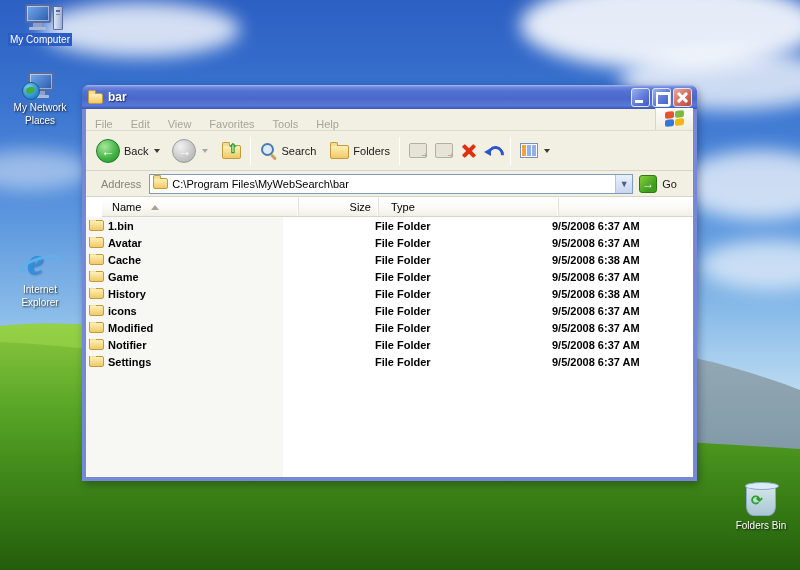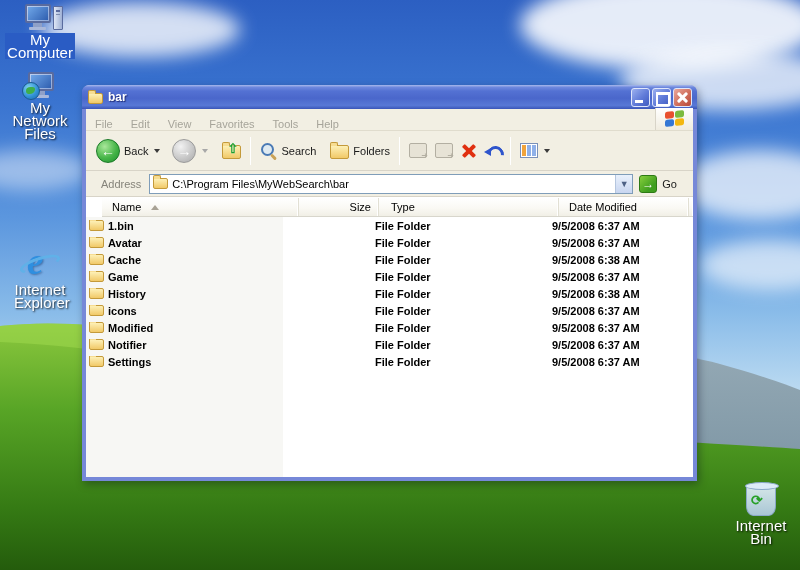--- a/index.html
+++ b/index.html
@@ -13,21 +13,21 @@
   .cloud.c1 { left:40px; top:2px; width:200px; height:55px; opacity:.9; }
   .cloud.c2 { left:520px; top:-20px; width:300px; height:90px; }
   .cloud.c3 { left:620px; top:50px; width:220px; height:60px; opacity:.85; }
   .cloud.c4 { left:680px; top:150px; width:160px; height:70px; opacity:.8; }
   .cloud.c5 { left:-30px; top:150px; width:120px; height:40px; opacity:.5; }
   .cloud.c6 { left:700px; top:240px; width:140px; height:50px; opacity:.7; }
   .hills { position:absolute; left:0; bottom:0; width:800px; height:290px; }
 
   
   .dicon { position:absolute; display:flex; flex-direction:column; align-items:center; text-align:center; cursor:default; }
-  .dicon .lbl { margin-top:3px; color:#fff; font-size:15px; line-height:13px; padding:0 2px;
+  .dicon .lbl { margin-top:3px; color:#fff; font-size:10px; line-height:13px; padding:0 2px;
     text-shadow:1px 1px 2px rgba(0,0,0,.85); }
   .dicon .lbl.sel { background:#2a5cc4; text-shadow:none; }
   .ig { display:block; }
 
   
   .win { position:absolute; left:82px; top:85px; width:615px; height:396px;
     border-left:4px solid #7688d8; border-right:4px solid #7688d8; border-bottom:4px solid #7688d8;
     border-radius:8px 8px 0 0; box-shadow:2px 3px 8px rgba(0,0,30,.35); background:#fff; }
   .titlebar { position:absolute; left:-4px; top:0; width:615px; height:24px; border-radius:7px 7px 0 0;
     background:linear-gradient(180deg,#a7b8ec 0%,#6d87dd 10%,#5472d3 25%,#4a67cb 55%,#5878d6 85%,#3a55b8 100%);
@@ -201,37 +201,37 @@
     <span class="lbl sel">My Computer</span>
   </div>
 
   <div class="dicon" style="left:2px; top:72px; width:76px;">
     <span class="ig monitor" style="margin-left:6px;">
       <span class="scr"></span>
         <span class="stand"></span>
         <span class="base"></span>
         <span class="globe"></span>
     </span>
-    <span class="lbl" style="width:72px;">My Network Files</span>
+    <span class="lbl" style="width:72px;">My Network Places</span>
   </div>
 
 
   <div class="dicon" style="left:8px; top:244px; width:64px;">
     <span class="ig ie-e">
       <span class="e">e</span>
         <span class="ring"></span>
     </span>
     <span class="lbl" style="width:56px;">Internet Explorer</span>
   </div>
 
   <div class="dicon" style="left:728px; top:484px; width:66px;">
     <span class="ig bin">
         <span class="rec"></span>
       </span>
-    <span class="lbl">Internet Bin</span>
+    <span class="lbl">Folders Bin</span>
   </div>
 
   <div class="win">
 
     <div class="titlebar">
       <span class="folder-ic"></span>
       <span class="t-txt">bar</span>
       <span class="winbtn min"></span>
       <span class="winbtn max"></span>
       <span class="winbtn close"></span>
@@ -318,23 +318,20 @@
         <span class="ch c-name">
           <span>Name</span>
           <span class="sort-tri"></span>
         </span>
         <span class="ch c-size">
           <span>Size</span>
         </span>
         <span class="ch c-type">
           <span>Type</span>
         </span>
-        <span class="ch c-date">
-          <span>Date Modified</span>
-        </span>
         <span class="ch c-fill"></span>
       </div>
       <div class="rows">
         <div class="sortedbg"></div>
 
         <div class="row">
           <span class="cell name">
               <span class="folder-ic"></span>
               <span>1.bin</span>
             </span>

